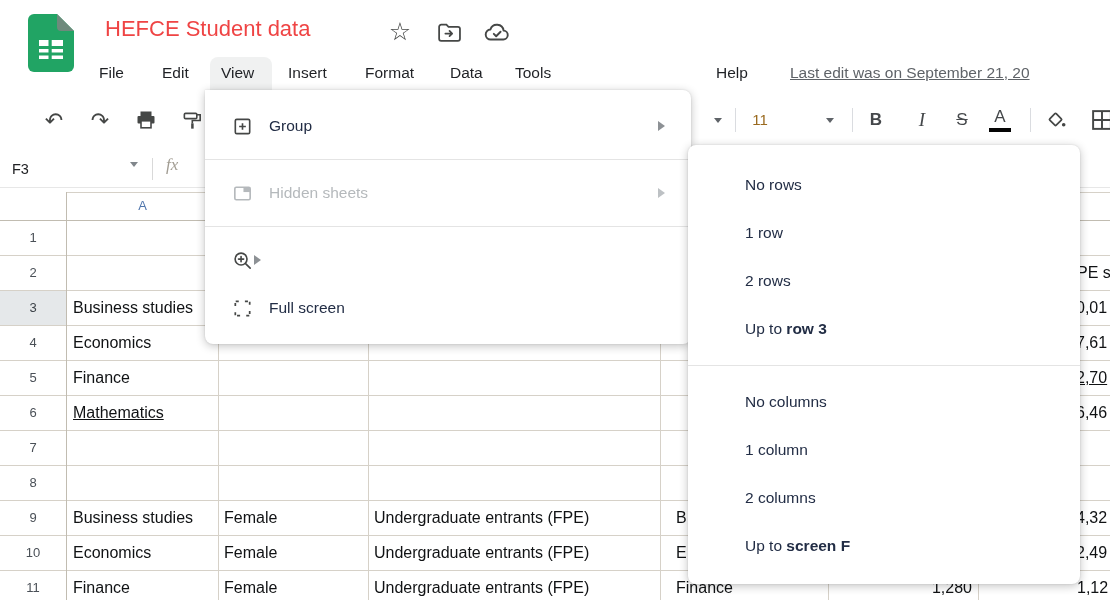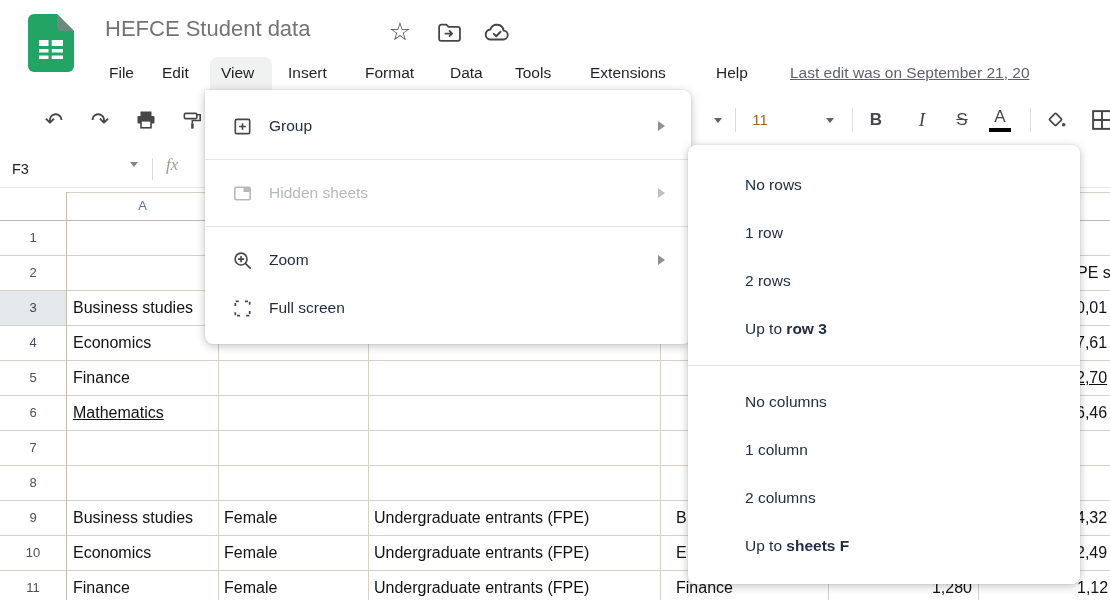--- a/index.html
+++ b/index.html
@@ -3,21 +3,21 @@
 <meta charset="utf-8">
 <style>
   * { margin:0; padding:0; box-sizing:border-box; }
   html,body { width:1110px; height:600px; background:#fff; }
   body { font-family:"Liberation Sans", sans-serif; color:#202124; }
   #screen { position:relative; width:1110px; height:600px; overflow:hidden; background:#fff; }
   .abs { position:absolute; }
 
   
   #top-chrome { position:absolute; left:0; top:0; width:1110px; height:188px; background:#fff; z-index:5; }
-  .doc-title { position:absolute; left:105px; top:16px; font-size:22px; color:#737373; white-space:nowrap; }
+  .doc-title { position:absolute; left:105px; top:16px; font-size:22px; color:#ef4444; white-space:nowrap; }
   .title-icon { position:absolute; top:18px; width:28px; height:28px; display:flex; align-items:center; justify-content:center; color:#454746; }
   .star-glyph { font-family:"DejaVu Sans", sans-serif; font-size:25px; line-height:28px; color:#454746; }
 
   .menubar-item { position:absolute; top:56px; height:36px; line-height:34px; font-size:15.5px; color:#1f2125; padding:0 4px; cursor:default; white-space:nowrap; }
   #view-btn-bg { position:absolute; left:210px; top:57px; width:62px; height:33px; background:#f0f1f1; border-radius:8px 8px 0 0; }
   .last-edit { position:absolute; left:790px; top:56px; height:36px; line-height:34px; font-size:15.5px; color:#5f6368; text-decoration:underline; white-space:nowrap; }
 
   
   .tb { position:absolute; top:104px; height:32px; display:flex; align-items:center; justify-content:center; color:#454746; }
   .tb-glyph { font-family:"DejaVu Sans", sans-serif; font-size:22px; color:#454746; }
@@ -162,28 +162,27 @@
       </svg>
     </span>
     <span class="title-icon" style="left:482px;">
       <svg width="27" height="27" viewBox="0 0 24 24">
         <path d="M7 18.2a4.4 4.4 0 0 1-.4-8.8 6 6 0 0 1 11.7.9A3.9 3.9 0 0 1 17.8 18.2z" fill="none" stroke="#454746" stroke-width="1.7" stroke-linejoin="round"></path>
         <path d="M9.6 13.2l2.1 2.1 3.9-4" fill="none" stroke="#454746" stroke-width="1.7" stroke-linecap="round" stroke-linejoin="round"></path>
       </svg>
     </span>
 
     <div id="view-btn-bg"></div>
-    <span class="menubar-item" style="left:105px;text-align:center;">File</span>
+    <span class="menubar-item" style="left:95px;text-align:center;">File</span>
     <span class="menubar-item" style="left:158px;">Edit</span>
     <span class="menubar-item" style="left:217px;">View</span>
     <span class="menubar-item" style="left:284px;">Insert</span>
     <span class="menubar-item" style="left:361px;">Format</span>
     <span class="menubar-item" style="left:446px;">Data</span>
     <span class="menubar-item" style="left:511px;">Tools</span>
-    <span class="menubar-item" style="left:586px;">Extensions</span>
     <span class="menubar-item" style="left:712px;">Help</span>
     <a class="last-edit">Last edit was on September 21, 20</a>
 
     <span class="tb" style="left:38px;width:32px;">
       <span class="tb-glyph">↶</span>
     </span>
     <span class="tb" style="left:84px;width:32px;">
       <span class="tb-glyph">↷</span>
     </span>
     <span class="tb" style="left:130px;width:32px;">
@@ -265,21 +264,20 @@
       <span class="arrow-gray" style="border-left-color:#bdc1c4;"></span>
     </div>
     <div class="menu-divider"></div>
     <div class="vm-item">
       <span class="vm-icon">
         <svg width="23" height="23" viewBox="0 0 24 24">
           <circle cx="10.5" cy="10.5" r="6.2" fill="none" stroke="#454746" stroke-width="1.7"></circle>
           <path d="M15.2 15.2 20 20M10.5 7.8v5.4M7.8 10.5h5.4" stroke="#454746" stroke-width="1.7" fill="none" stroke-linecap="round"></path>
         </svg>
       </span>
-      <span class="vm-label">Zoom</span>
       <span class="arrow-gray"></span>
     </div>
     <div class="vm-item">
       <span class="vm-icon">
         <svg width="23" height="23" viewBox="0 0 24 24">
           <path d="M4.5 9.5v-5h5M14.5 4.5h5v5M19.5 14.5v5h-5M9.5 19.5h-5v-5" fill="none" stroke="#454746" stroke-width="1.8" stroke-dasharray="3.2 2.2"></path>
         </svg>
       </span>
       <span class="vm-label">Full screen</span>
     </div>
@@ -287,16 +285,16 @@
 
   <div id="freeze-submenu" class="panel">
     <div class="sm-item">No rows</div>
     <div class="sm-item">1 row</div>
     <div class="sm-item">2 rows</div>
     <div class="sm-item"><span>Up to </span><b>row 3</b></div>
     <div class="menu-divider" style="margin:12px 0;"></div>
     <div class="sm-item">No columns</div>
     <div class="sm-item">1 column</div>
     <div class="sm-item">2 columns</div>
-    <div class="sm-item"><span>Up to </span><b>sheets F</b></div>
+    <div class="sm-item"><span>Up to </span><b>screen F</b></div>
   </div>
 
 </div>
 
 </body></html>

